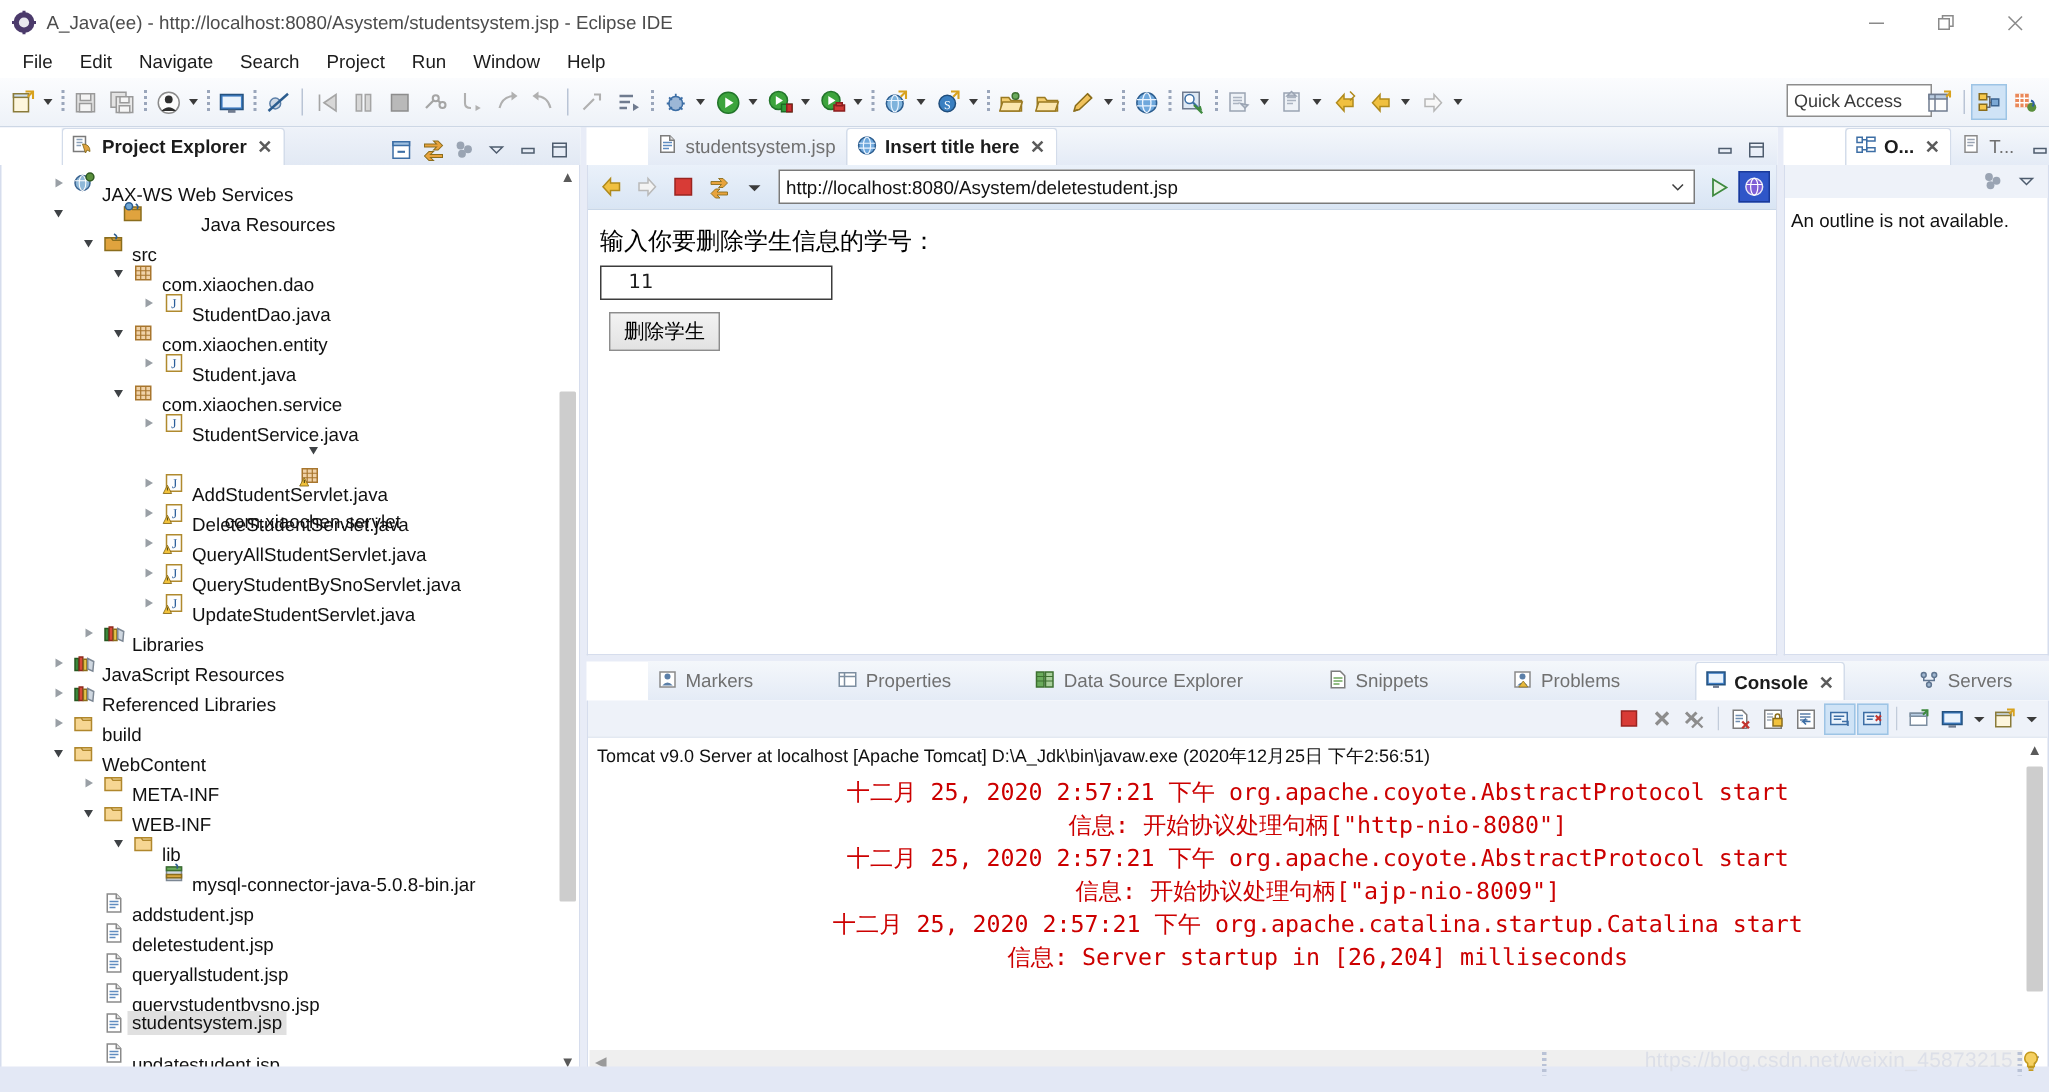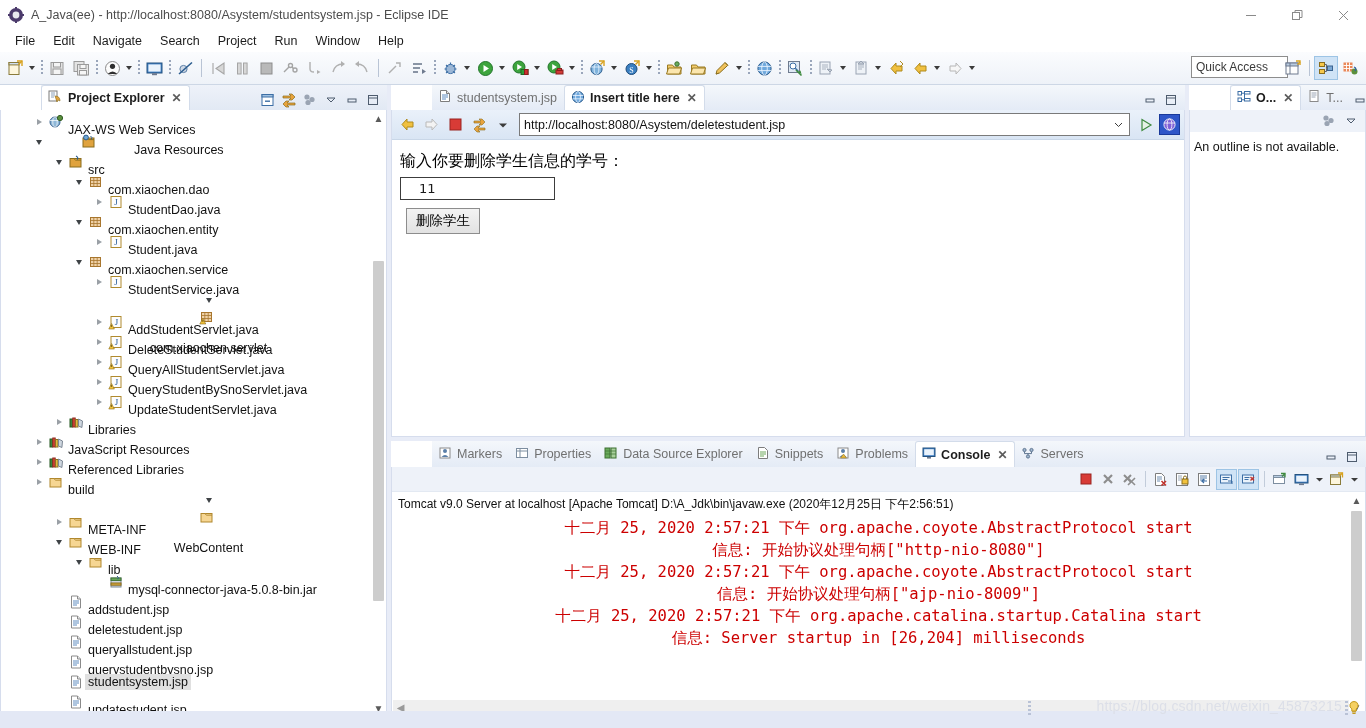--- a/index.html
+++ b/index.html
@@ -177,21 +177,21 @@
   #outline-body {
     position:absolute;top:25px;left:0;right:0;bottom:0;background:#ffffff;
     border:1px solid #d6dded;border-top:none;
   }
   #outline-tbar { height: 22px; display:flex;align-items:center;justify-content:flex-end;
     background:#eef2f9; padding-right:4px; gap:2px;}
   #outline-msg { padding: 8px 6px 0 4px; font-size: 12.5px; color:#111; }
 
   
   #console { left: 391px; top: 356px; width: 975px; height: 276px; }
-  #console .part-tabs { background: linear-gradient(to bottom,#f4f7fb,#e4ebf6); height:26px;}
+  #console .part-tabs { background: linear-gradient(to bottom,#f4f7fb,#e4ebf6); height:26px;gap:43px;}
   #console .vtab { height:26px; }
   #console-body { position:absolute; top:26px;left:0;right:0;bottom:0; background:#ffffff;
     border:1px solid #d6dded; border-top:none;}
   #console-tbar { height: 25px; display:flex;align-items:center;justify-content:flex-end;
      background:#eef2f9; padding-right: 5px; gap:1px; border-bottom:1px solid #e3e9f2;}
   .ctb { width:21px;height:21px;display:flex;align-items:center;justify-content:center;}
   .ctb.sel { background:#cfe3f6; border:1px solid #9dc4e5; }
   #console-head {
     font-size: 12px; color:#101010; padding: 4px 5px 2px 6px; white-space:nowrap;
     font-family: "Liberation Sans", sans-serif;
@@ -894,21 +894,21 @@
             <span class="chev right"></span>
           </span>
           <span class="ticon">
             <svg width="16" height="16" viewBox="0 0 16 16">
               <rect x="2" y="4.5" width="11" height="8.5" fill="#f6d693" stroke="#b0872c"></rect>
               <path d="M2 4.5 h4 l1.3 1.6h5.7" fill="#fdeec3" stroke="#b0872c"></path>
             </svg>
           </span>
           <span class="tlabel">build</span>
         </div>
-        <div class="trow" style="padding-left: 30px; flex-direction: column;">
+        <div class="trow" style="padding-left: 30px;">
           <span class="tw">
             <span class="chev down"></span>
           </span>
           <span class="ticon">
             <svg width="16" height="16" viewBox="0 0 16 16">
               <rect x="2" y="4.5" width="11" height="8.5" fill="#f6d693" stroke="#b0872c"></rect>
               <path d="M2 4.5 h4 l1.3 1.6h5.7" fill="#fdeec3" stroke="#b0872c"></path>
             </svg>
           </span>
           <span class="tlabel">WebContent</span>

